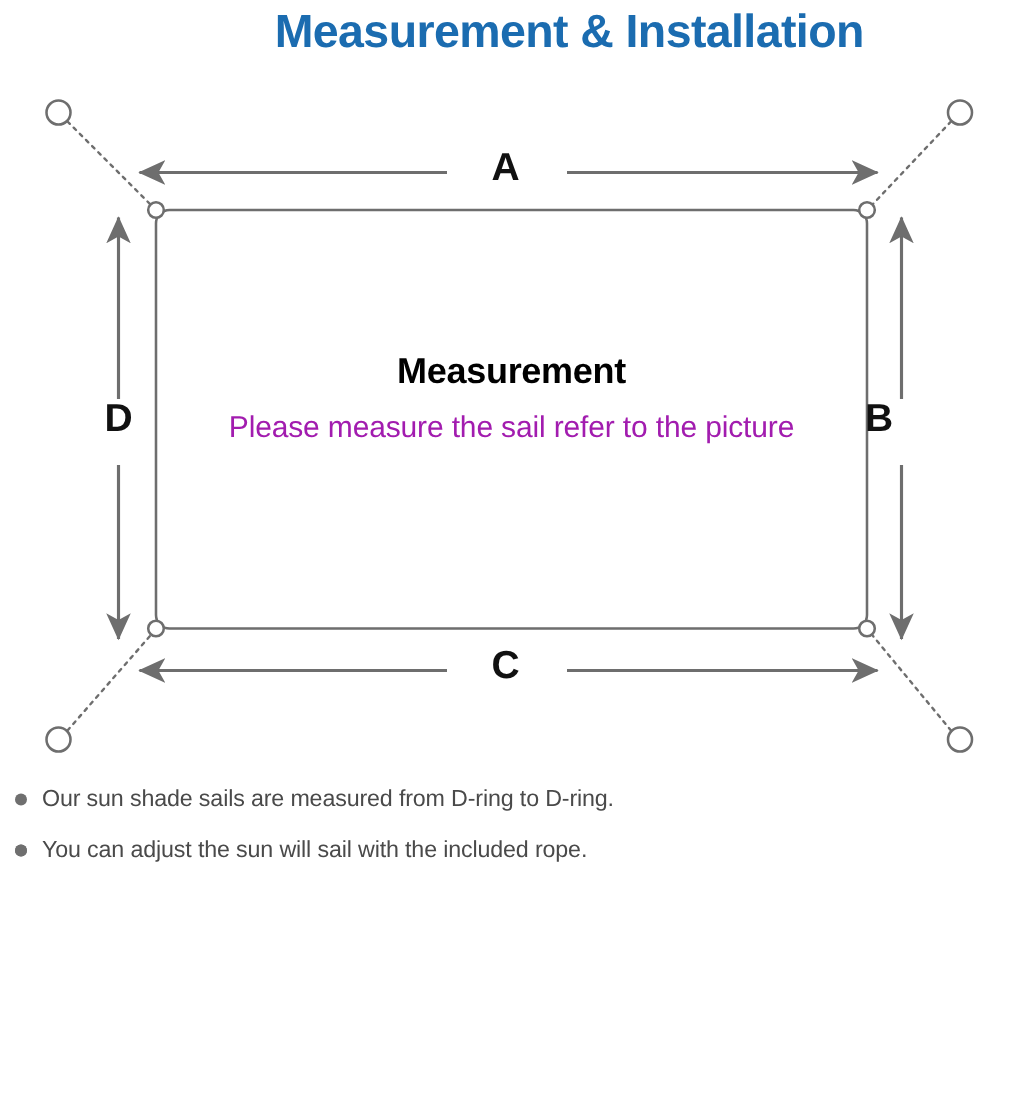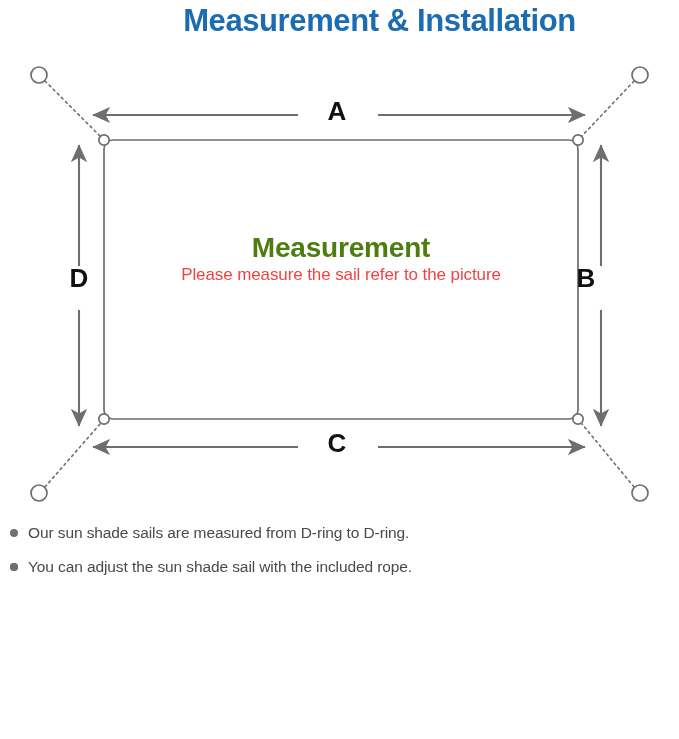--- a/index.html
+++ b/index.html
@@ -53,31 +53,31 @@
   
   .sail-caption {
     position: absolute;
     left: 104px;
     top: 232px;
     width: 474px;
     text-align: center;
     pointer-events: none;
   }
   .sail-caption .m-title {
-    font-size: 28px;
+    font-size: 24px;
     font-weight: bold;
-    color: #4d7c0f;
+    color: #000000;
     line-height: 32px;
     letter-spacing: -0.2px;
   }
   .sail-caption .m-sub {
-    font-size: 17px;
-    color: #ef4444;
+    font-size: 20px;
+    color: #a21caf;
     line-height: 22px;
-    margin-top: 0;
+    margin-top: 10px;
     letter-spacing: -0.1px;
   }
 
   
   .dim-label {
     position: absolute;
     font-size: 26px;
     font-weight: bold;
     color: #111111;
     line-height: 26px;
@@ -193,17 +193,17 @@
   <ul class="notes">
     <li class="note">
       <span class="dot"></span>
       <span>Our sun shade sails are measured from D-ring to D-ring.</span>
     </li>
     <li class="note">
       <span class="dot"></span>
     </li>
     <li class="note">
       <span class="dot"></span>
-      <span>You can adjust the sun shade sail with the included rope.</span>
+      <span>You can adjust the sun will sail with the included rope.</span>
     </li>
   </ul>
 
 </div>
 
 </body></html>

